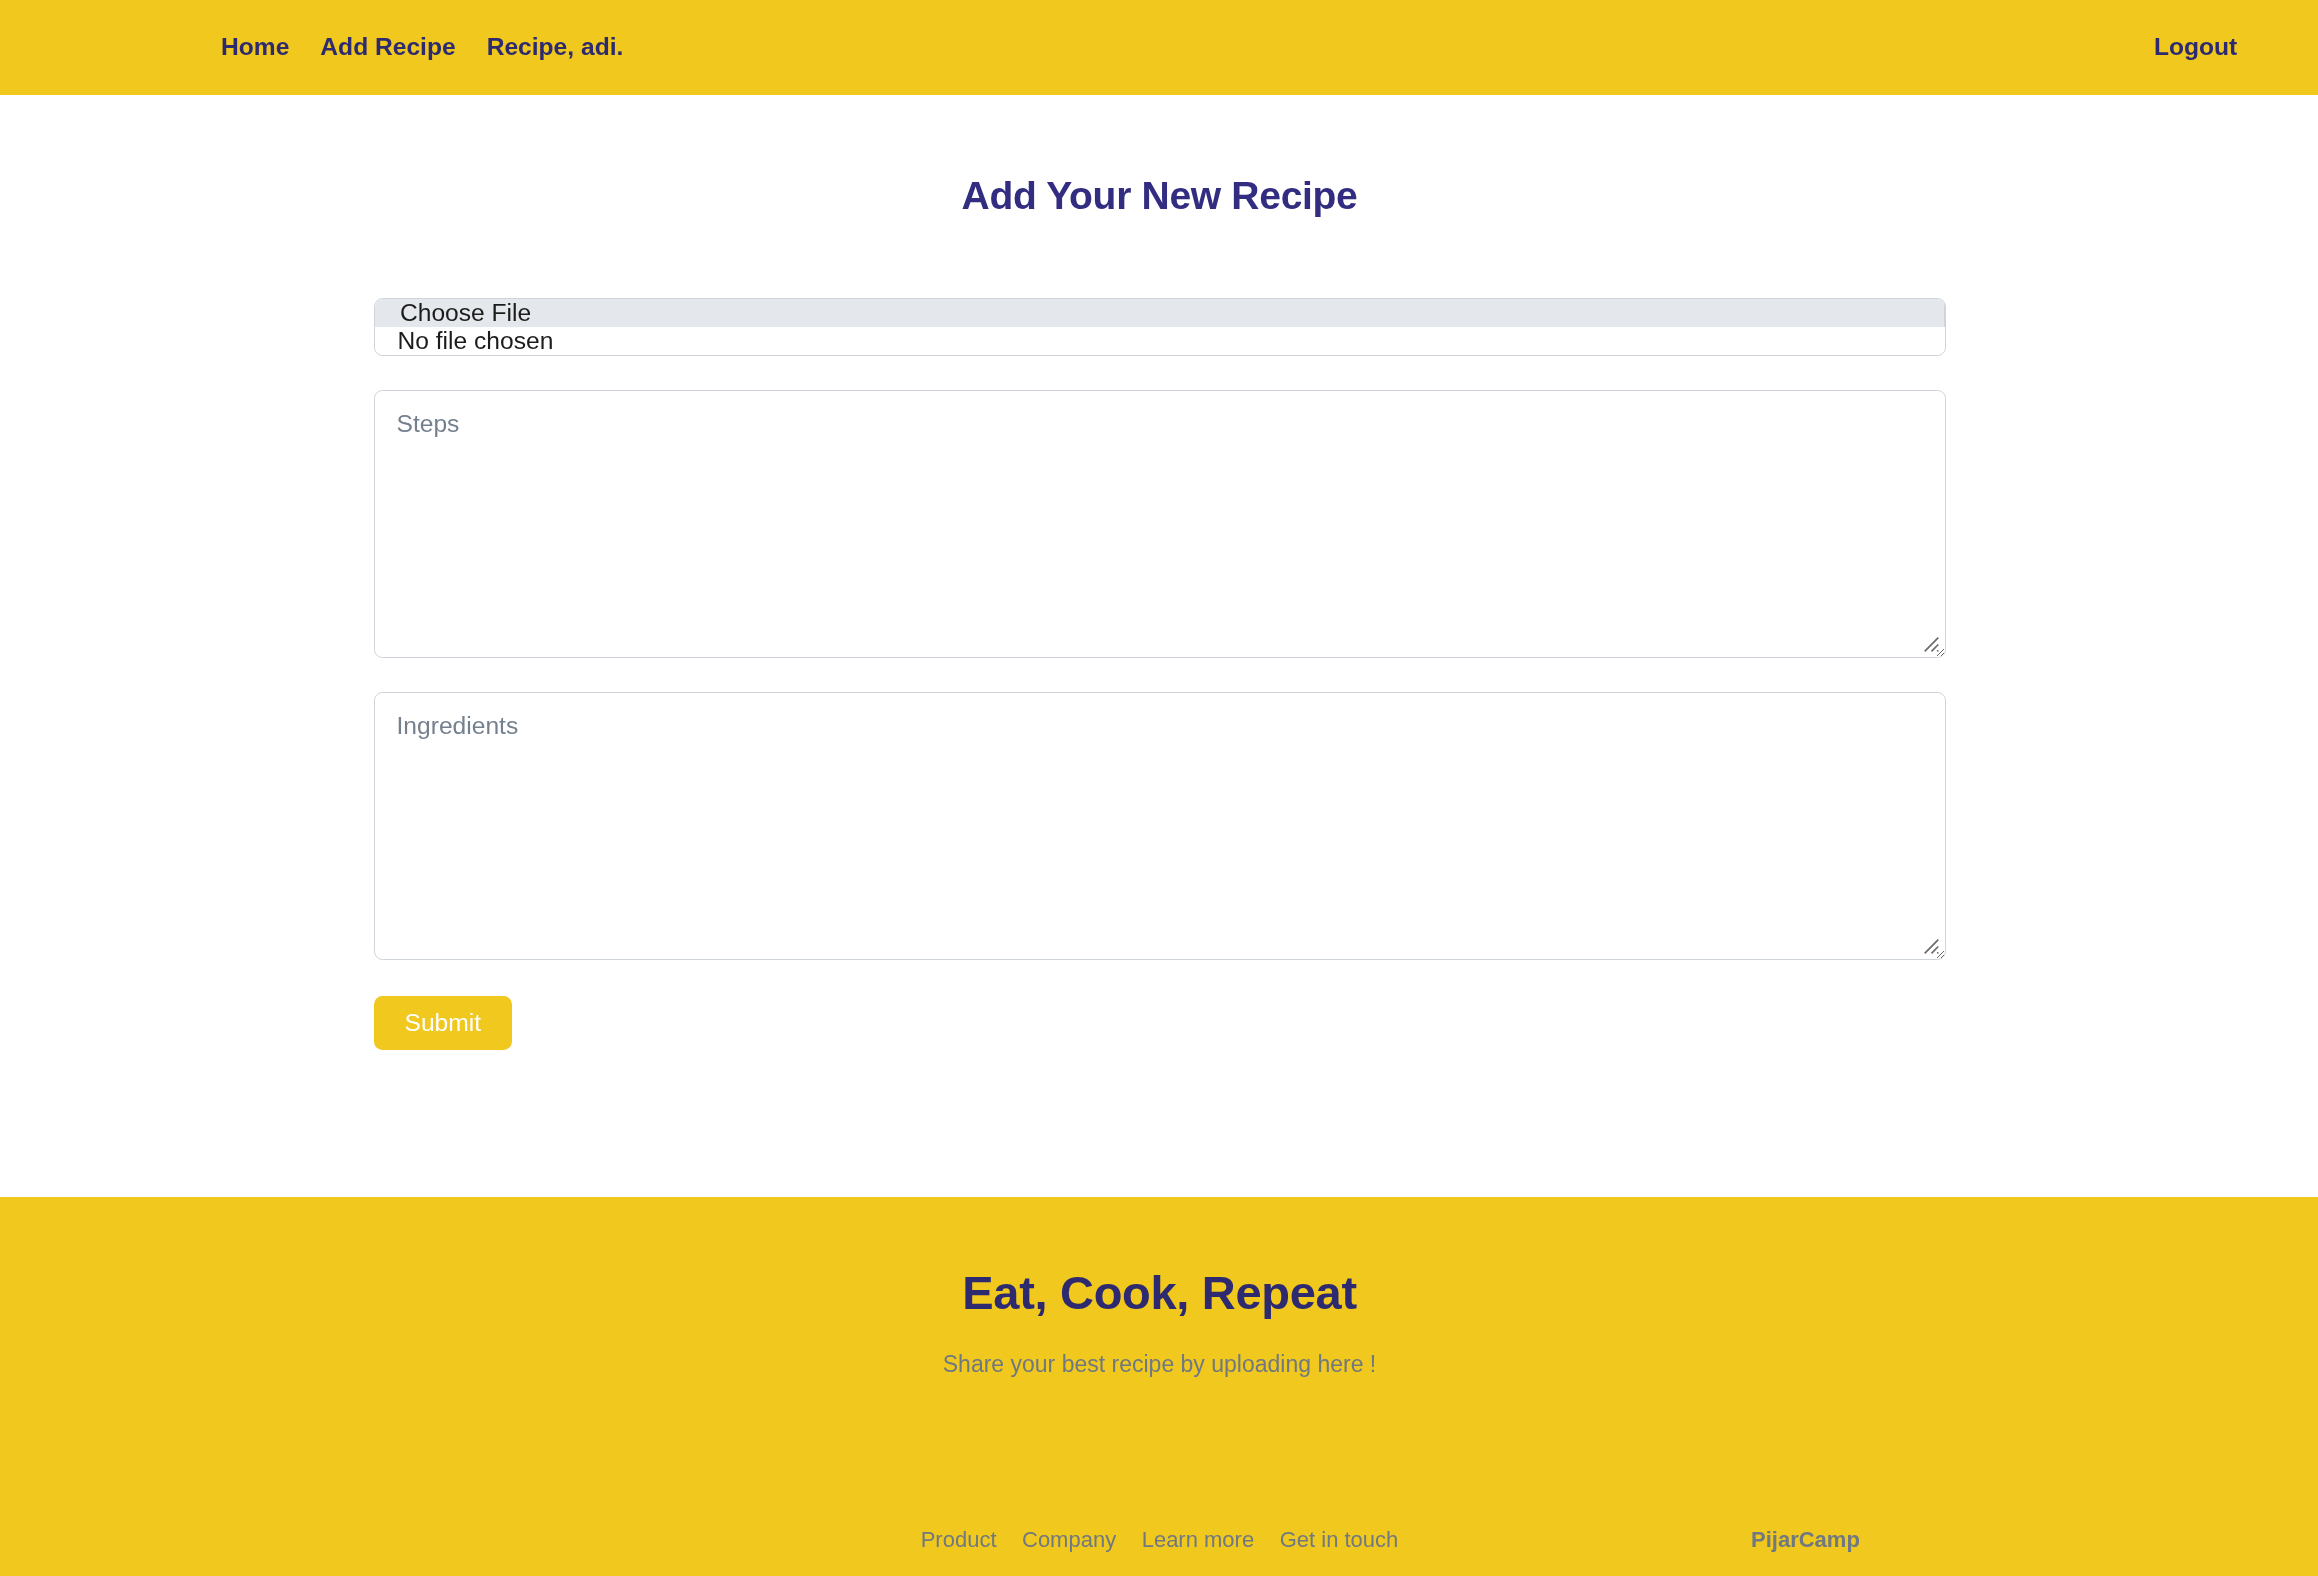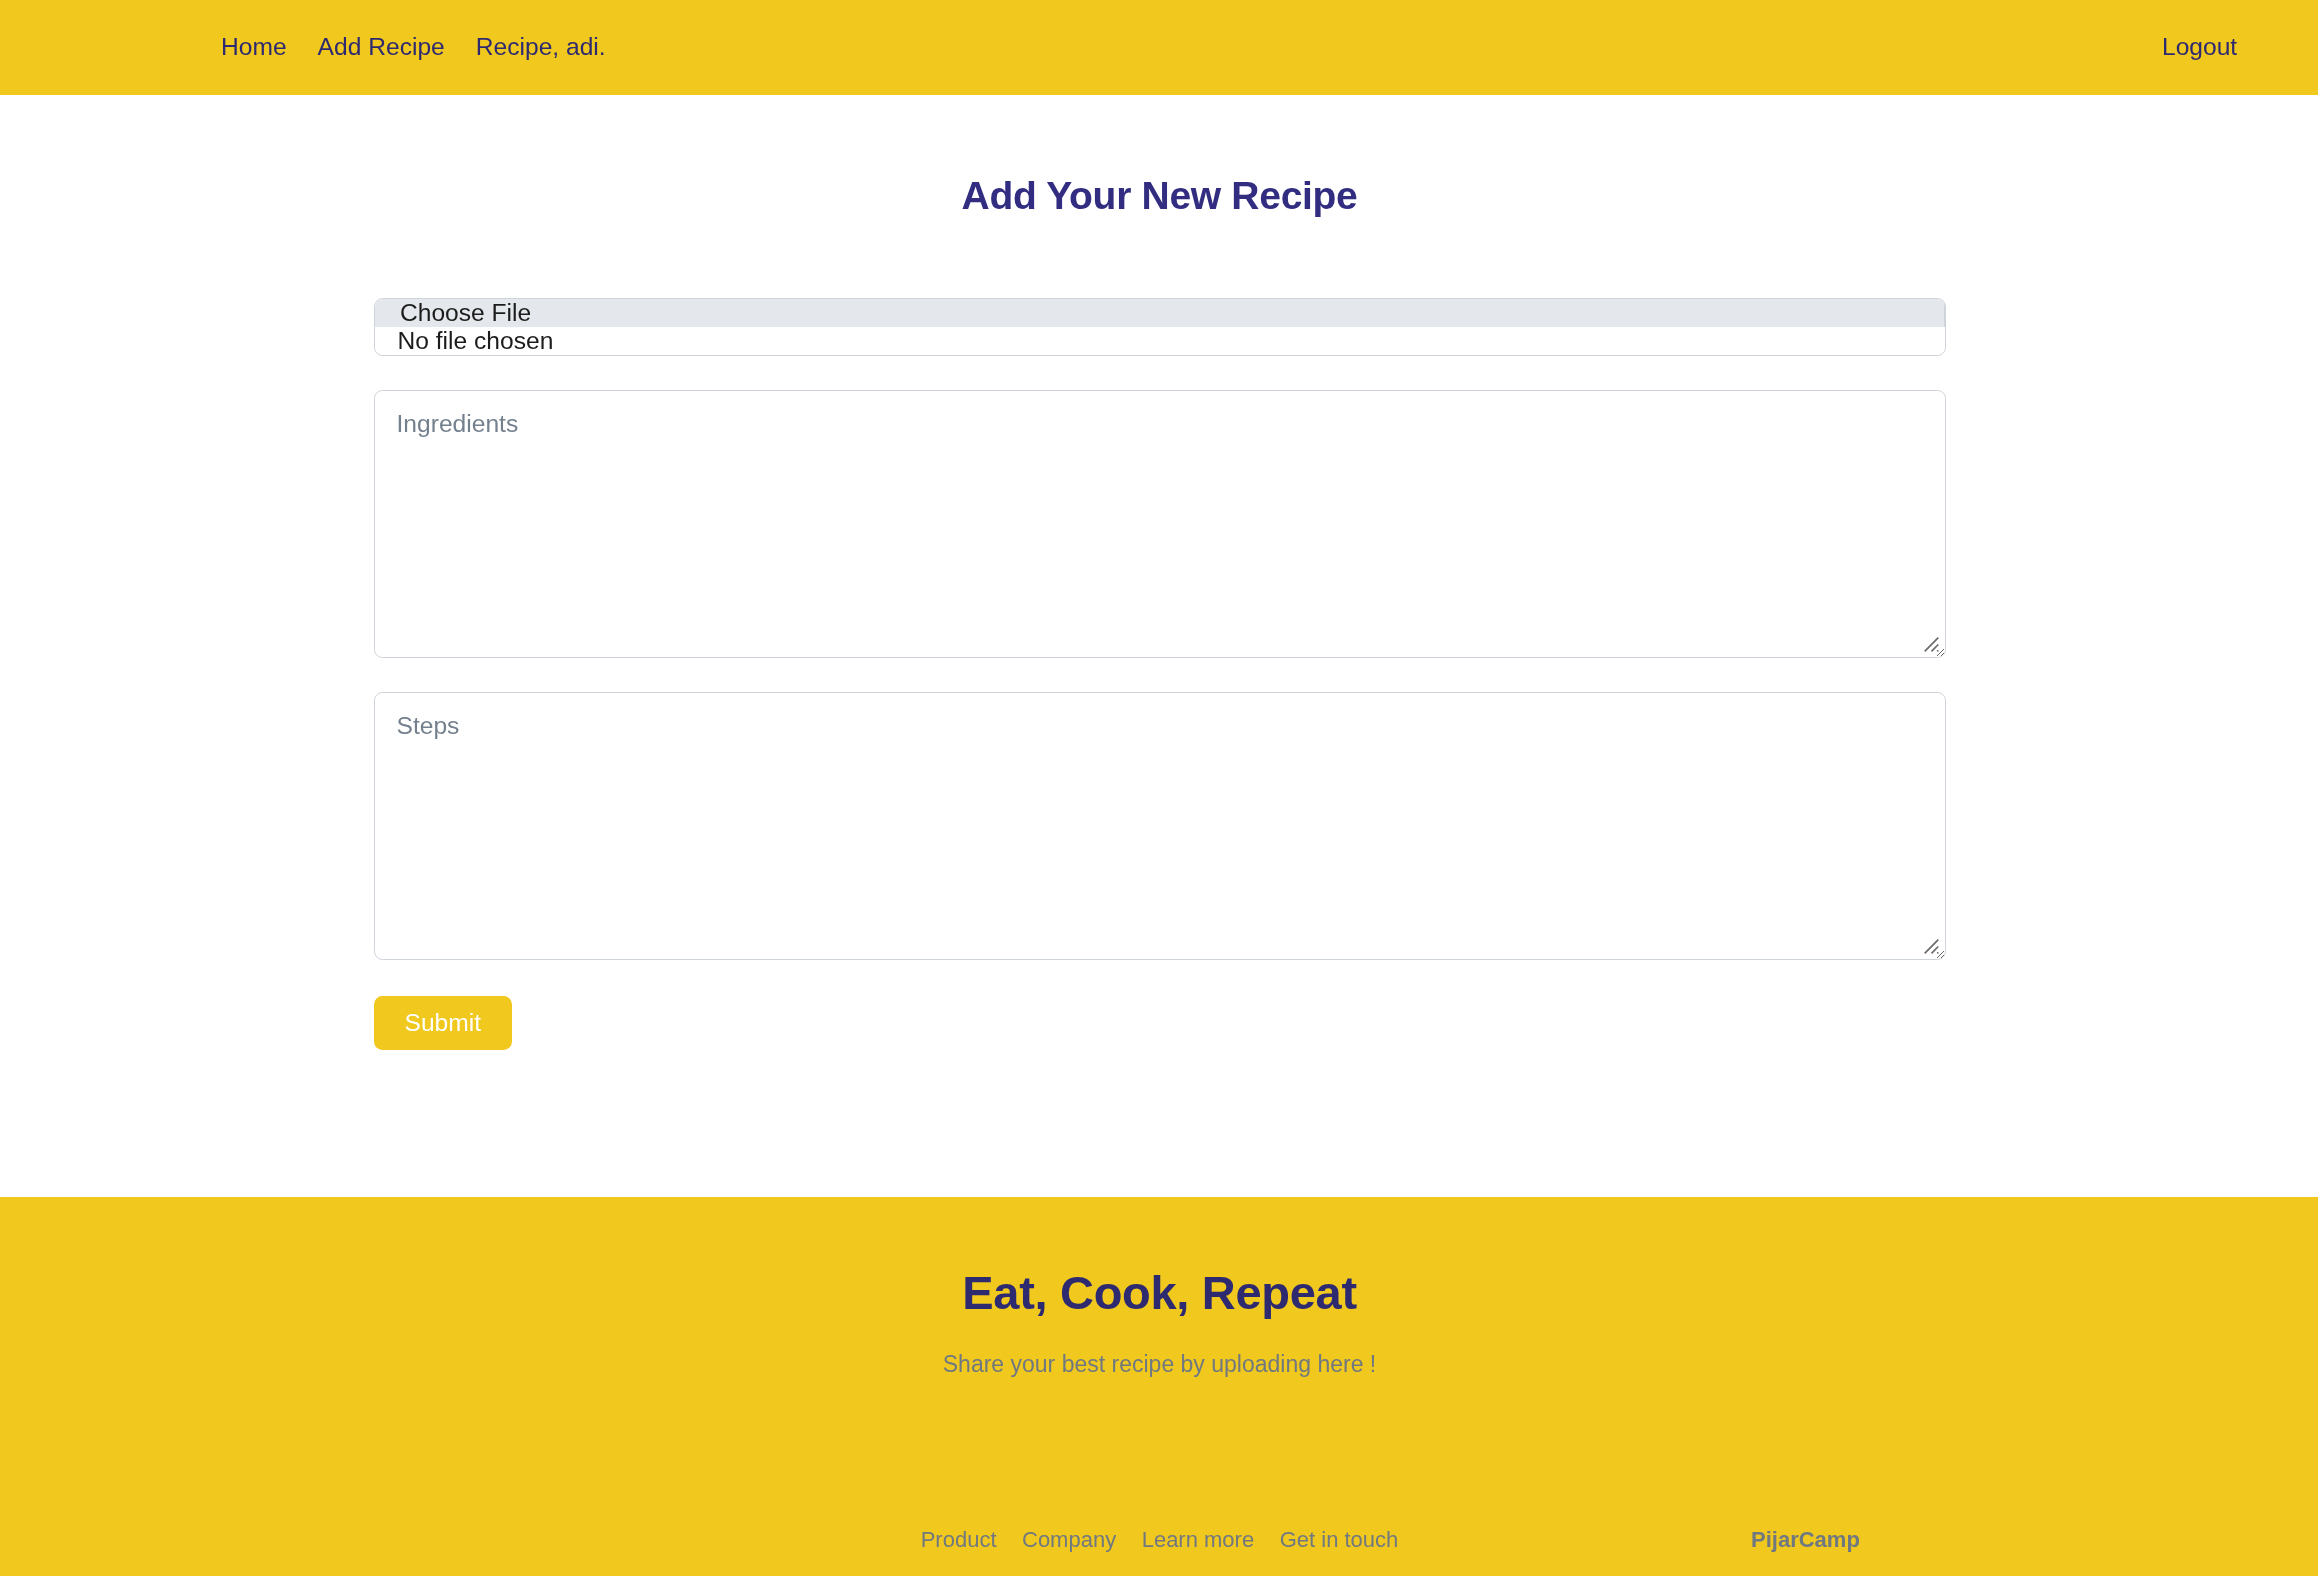--- a/index.html
+++ b/index.html
@@ -23,20 +23,21 @@
   }
 
   
   .navbar {
     height: 95px;
     flex: 0 0 95px;
     background: #f0c81e;
     display: flex;
     align-items: center;
     padding: 0 81px 0 221px;
+    font-weight: bold;
   }
   .nav-left {
     display: flex;
     align-items: center;
     gap: 31px;
   }
   .nav-link {
     color: #2e2a70;
     font-size: 24.6px;
     line-height: 1;
@@ -257,28 +258,28 @@
 
     <form class="form">
 
       <div class="file-row">
         <div class="file-btn">Choose File</div>
         <div class="file-name">No file chosen</div>
       </div>
 
 
       <div class="textarea-wrap">
-        <textarea class="textarea" placeholder="Ingredients" style=""></textarea>
+        <textarea class="textarea" placeholder="Steps" style=""></textarea>
         <svg class="resize-handle" viewBox="0 0 10 10">
           <path d="M9 1 L1 9 M9 5 L5 9 M9 8.4 L8.4 9" stroke="#6b6b6b" stroke-width="1" fill="none"></path>
         </svg>
       </div>
 
       <div class="textarea-wrap">
-        <textarea class="textarea" placeholder="Steps" style=""></textarea>
+        <textarea class="textarea" placeholder="Ingredients" style=""></textarea>
         <svg class="resize-handle" viewBox="0 0 10 10">
           <path d="M9 1 L1 9 M9 5 L5 9 M9 8.4 L8.4 9" stroke="#6b6b6b" stroke-width="1" fill="none"></path>
         </svg>
       </div>
 
       <div class="submit-row">
         <button class="submit-btn" type="submit">Submit</button>
       </div>
 
     </form>

